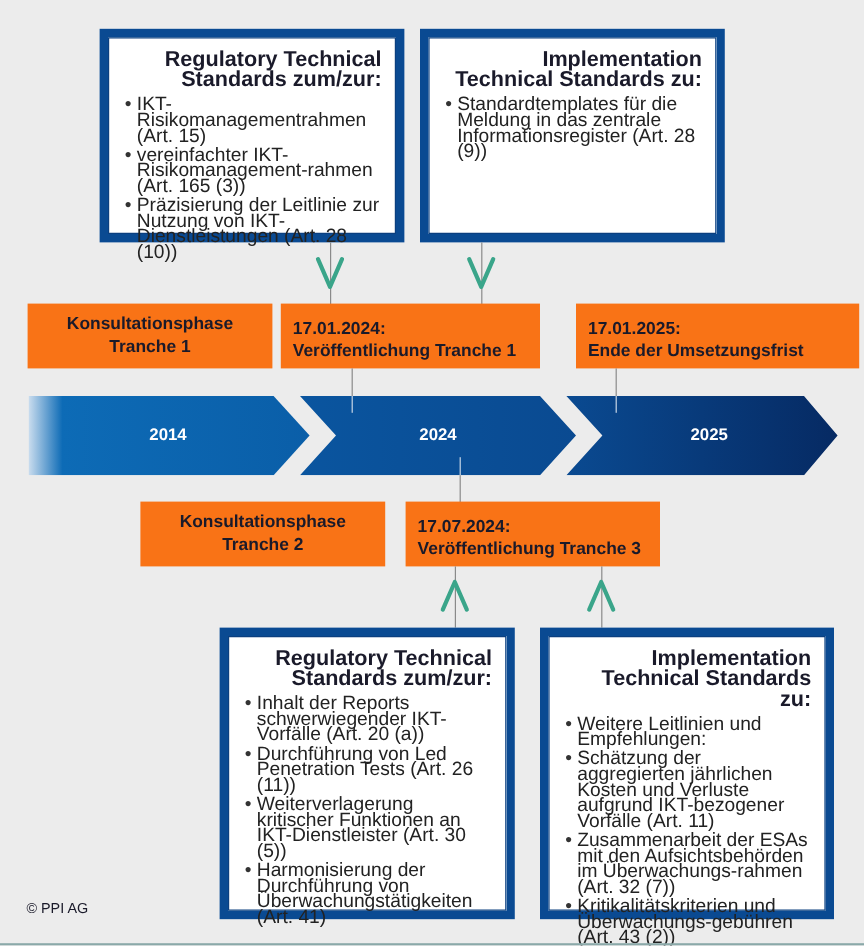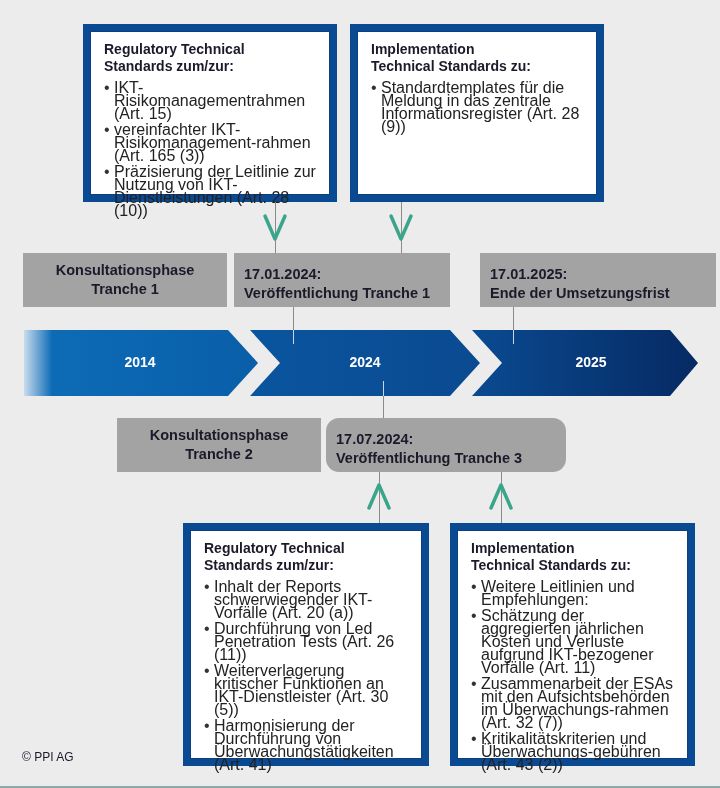--- a/index.html
+++ b/index.html
@@ -12,30 +12,30 @@
   .bottom-rule { position: absolute; left: 0; right: 0; bottom: 0; height: 2px; background: #8aa9a9; }
 
   
   .std-box {
     position: absolute; box-sizing: border-box;
     border: 7px solid #0a4a92;
     background: #ffffff;
     box-shadow: inset 0 0 0 1px #0b3f7f;
     padding: 10px 12px 8px 14px;
   }
-  .std-title { font-weight: bold; font-size: 14px; line-height: 17px; color: #1a1a2a; margin: 0 0 6px 0; }
+  .std-title { font-weight: bold; font-size: 18px; line-height: 17px; color: #1a1a2a; margin: 0 0 6px 0; text-align: right; }
   .std-list { list-style: none; margin: 0; padding: 0; }
   .std-list li {
     position: relative; padding-left: 10px; font-size: 16px; line-height: 13px; margin-bottom: 3px; color: #222;
   }
   .std-list li::before { content: "\2022"; position: absolute; left: 0; top: 0; color: #333; }
 
   
   .label-box {
-    position: absolute; background: #a3a3a3; box-sizing: border-box;
+    position: absolute; background: #f97316; box-sizing: border-box;
     font-weight: bold; font-size: 14.5px; line-height: 19px; color: #1a1a2a;
   }
   .label-box.center { text-align: center; display: flex; flex-direction: column; justify-content: center; }
   .label-box.left { padding: 12px 0 0 10px; }
 
   .vline { position: absolute; width: 1px; background: #8a8a8a; }
   .chev { position: absolute; }
 
   
   .timeline { position: absolute; left: 0; top: 330px; width: 720px; height: 66px; }
@@ -120,21 +120,21 @@
 
 <div class="vline" style="left:293px; top:330px; height:14px; background:#c8d6e6;"></div>
 <div class="vline" style="left:513px; top:330px; height:14px; background:#c8d6e6;"></div>
 <div class="vline" style="left:383px; top:381px; height:15px; background:#c8d6e6;"></div>
 <div class="vline" style="left:383px; top:396px; height:23px;"></div>
 
 <div class="label-box center" style="left:117px; top:418px; width:204px; height:54px;">
   <div>Konsultationsphase</div>
   <div>Tranche 2</div>
 </div>
-<div class="label-box left" style="left:326px; top:418px; width:240px; height:54px;border-radius:13px;">
+<div class="label-box left" style="left:338px; top:418px; width:212px; height:54px;">
   <div>17.07.2024:</div>
   <div>Veröffentlichung Tranche 3</div>
 </div>
 
 <div class="vline" style="left:379px; top:472px; height:52px;"></div>
 <div class="vline" style="left:501px; top:472px; height:52px;"></div>
 <svg class="chev" style="left:366px; top:481px;" width="26" height="30">
     <polyline points="3,27 13,4 23,27" fill="none" stroke="#3aa58a" stroke-width="3.5" stroke-linecap="round" stroke-linejoin="round"></polyline>
   </svg>
 <svg class="chev" style="left:488px; top:481px;" width="26" height="30">

